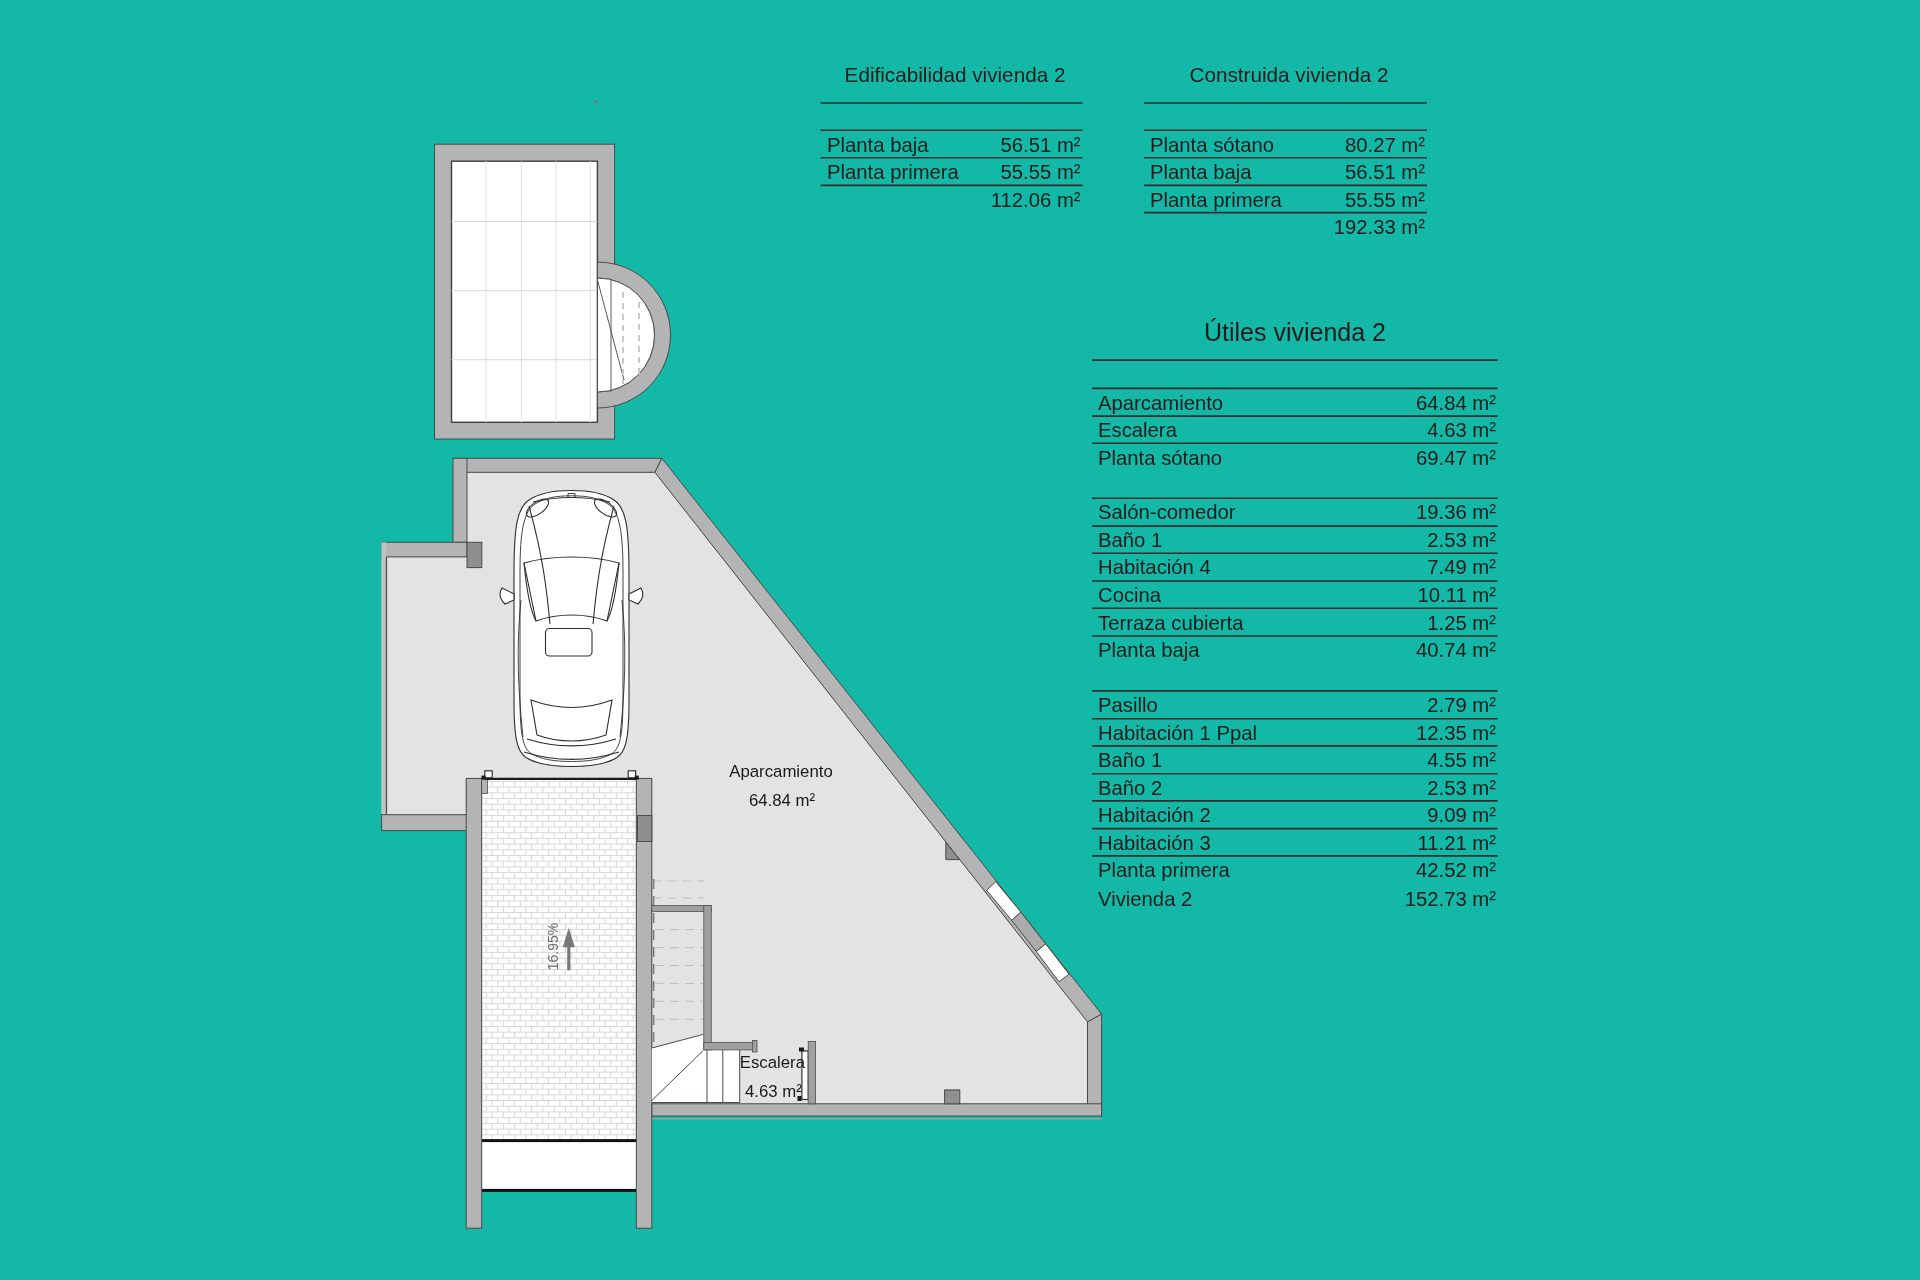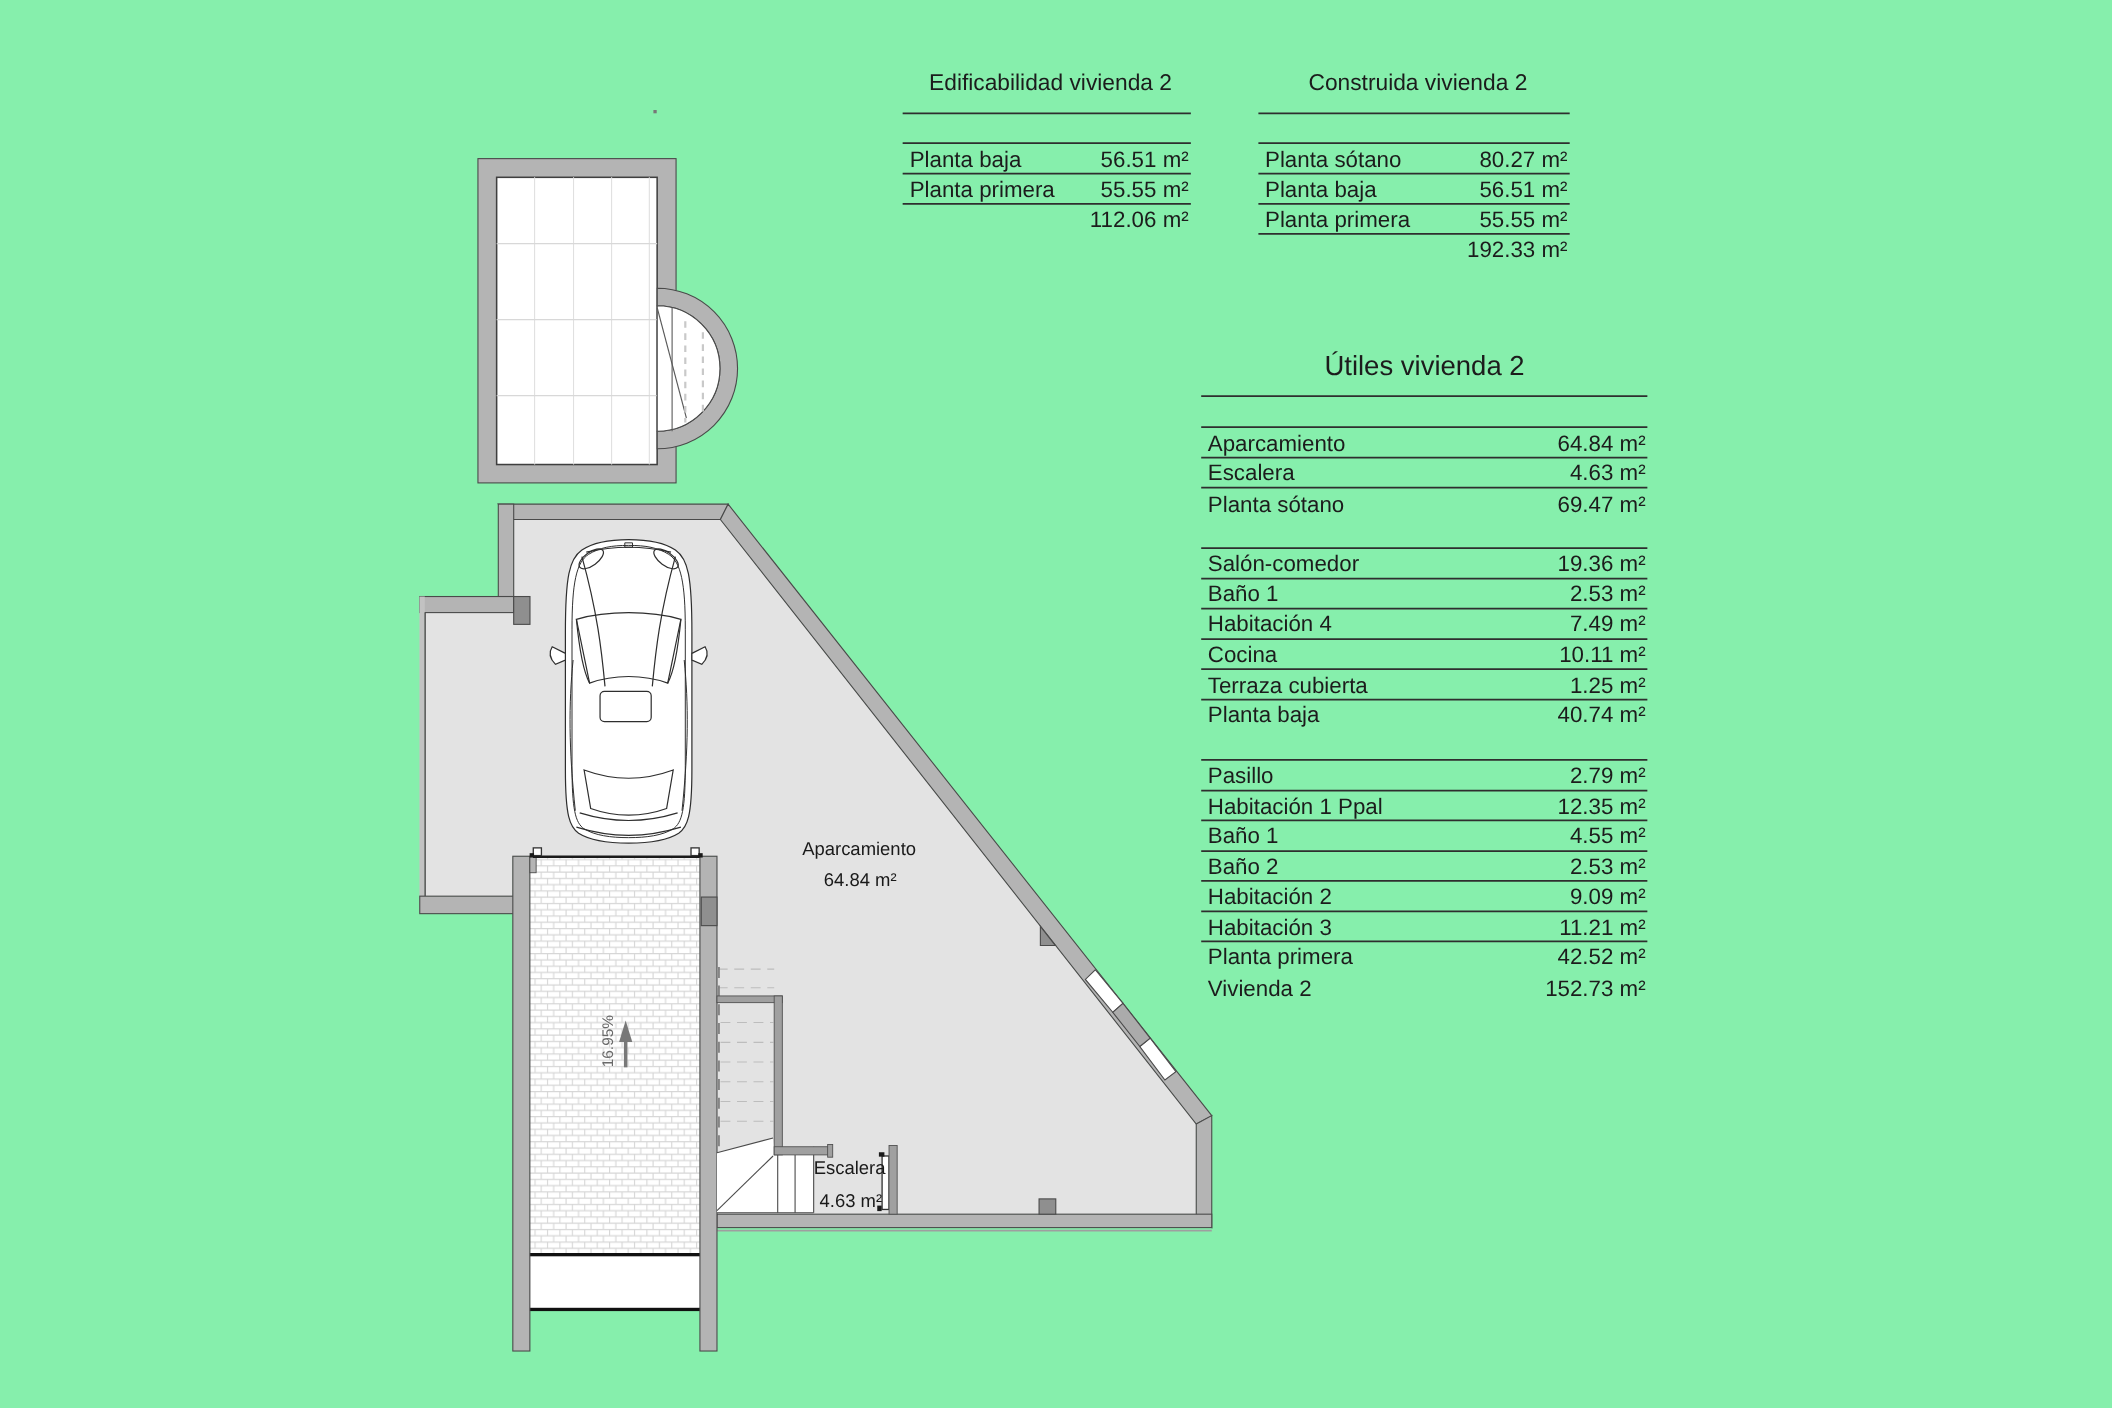--- a/index.html
+++ b/index.html
@@ -1,16 +1,16 @@
 <!DOCTYPE html>
 <html><head>
 <meta charset="utf-8">
 <style>
 html,body{margin:0;padding:0;background:#ffffff;}
-#page{position:relative;width:1920px;height:1280px;background:#86efac;overflow:hidden;font-family:"Liberation Sans",sans-serif;}
+#page{position:relative;width:1920px;height:1280px;background:#14b8a6;overflow:hidden;font-family:"Liberation Sans",sans-serif;}
 svg{position:absolute;top:0;left:0;}
 </style>
 </head>
 <body>
 <div id="page">
 <svg width="1920" height="1280" viewBox="0 0 1920 1280">
 <defs>
 <pattern id="brick" width="11.3" height="11.4" patternUnits="userSpaceOnUse">
 <path d="M0 0.5 H11.3 M0 6.2 H11.3 M0.5 0.5 V6.2 M6.15 6.2 V11.4 M6.15 0 V0.5" stroke="#d6d6d6" stroke-width="1" fill="none"></path>
 </pattern>

